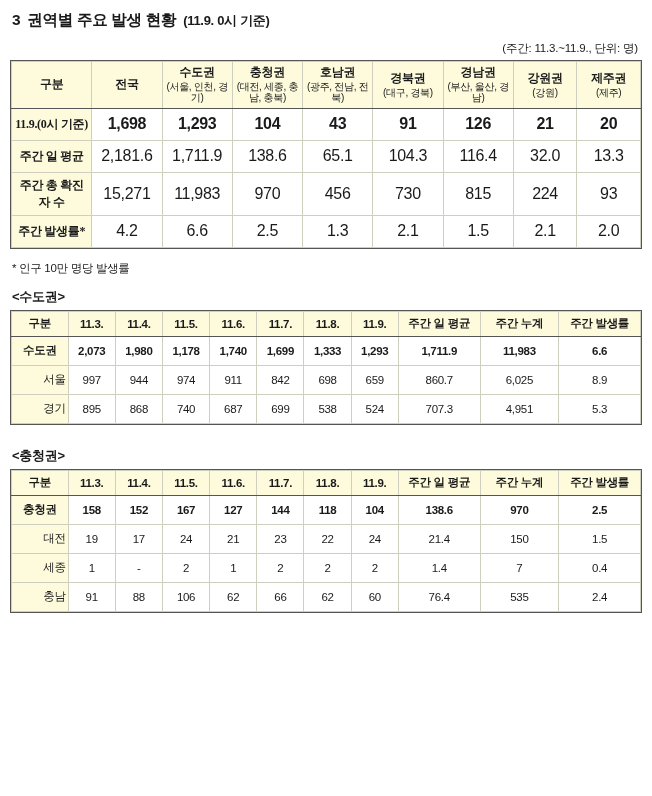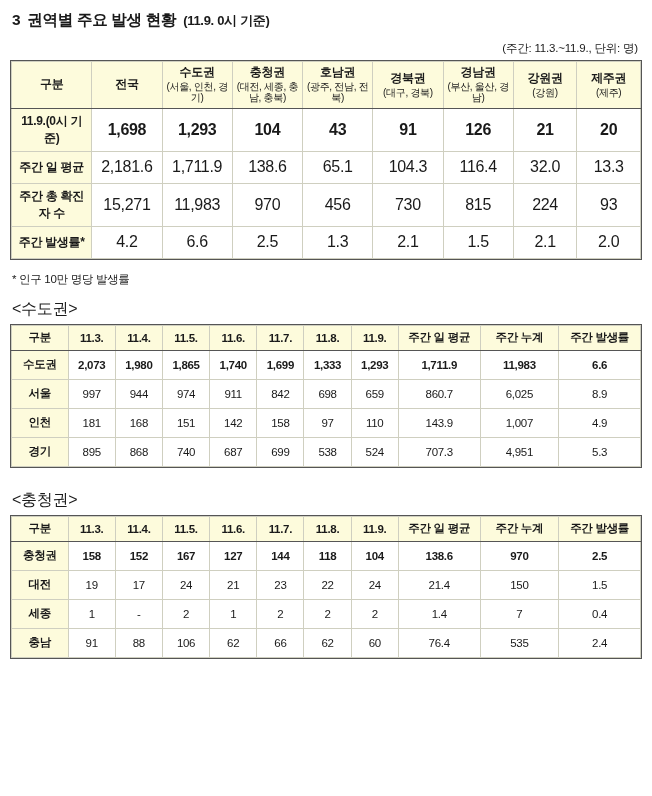--- a/index.html
+++ b/index.html
@@ -58,44 +58,46 @@
   thead th {
     background: #fdfbdc;
     font-weight: bold;
     font-size: 11.5px;
   }
   .hdr-bottom { border-bottom: 1.5px solid #555; }
   .row-strong td { font-weight: bold; }
   .lbl {
     background: #fdfbdc;
     font-weight: bold;
+    font-family: Liberation Serif, serif;
   }
   .lbl-plain {
     background: #fdfbdc;
-    font-weight: bold;
+    font-weight: normal;
+    text-align: right;
   }
 
   
   #t1 { font-size: 11.5px; }
   #t1 thead th { height: 24px; }
   #t1 .reg-name { font-size: 12px; font-weight: bold; display:block; line-height: 1.15; }
   #t1 .reg-sub { font-size: 10px; font-weight: normal; display:block; line-height: 1.15; padding-top: 1px; }
   #t1 tbody td { height: 32px; font-size: 16px; }
   #t1 tbody td.lbl { font-size: 12px; }
   #t1 .firstrow td { font-weight: bold; }
 
   .footnote {
     font-size: 11.5px;
     margin: 12px 0 8px 2px;
     letter-spacing: -0.3px;
   }
 
   .section-label {
-    font-size: 16px;
-    font-weight: normal;
+    font-size: 13px;
+    font-weight: bold;
     margin: 12px 0 4px 2px;
     letter-spacing: -0.3px;
   }
 
   #t2 tbody td, #t3 tbody td { height: 29px; font-size: 11.5px; }
   #t2 thead th, #t3 thead th { height: 25px; }
   #t2 .row-strong td, #t3 .row-strong td { font-weight: bold; }
   .gap { height: 10px; }
 </style>
 </head>
@@ -219,54 +221,41 @@
           <th class="hdr-bottom" style="width:13%">주간 일 평균</th>
           <th class="hdr-bottom" style="width:12.5%">주간 누계</th>
           <th class="hdr-bottom" style="width:13%">주간 발생률</th>
         </tr>
       </thead>
       <tbody>
         <tr class="row-strong">
           <td class="lbl">수도권</td>
           <td>2,073</td>
           <td>1,980</td>
-          <td>1,865</td>
+          <td>1,178</td>
           <td>1,740</td>
           <td>1,699</td>
           <td>1,333</td>
           <td>1,293</td>
           <td>1,711.9</td>
           <td>11,983</td>
           <td>6.6</td>
         </tr>
         <tr>
           <td class="lbl-plain">서울</td>
           <td>997</td>
           <td>944</td>
           <td>974</td>
           <td>911</td>
           <td>842</td>
           <td>698</td>
           <td>659</td>
           <td>860.7</td>
           <td>6,025</td>
           <td>8.9</td>
-        </tr>
-        <tr>
-          <td class="lbl-plain">인천</td>
-          <td>181</td>
-          <td>168</td>
-          <td>151</td>
-          <td>142</td>
-          <td>158</td>
-          <td>97</td>
-          <td>110</td>
-          <td>143.9</td>
-          <td>1,007</td>
-          <td>4.9</td>
         </tr>
         <tr>
           <td class="lbl-plain">경기</td>
           <td>895</td>
           <td>868</td>
           <td>740</td>
           <td>687</td>
           <td>699</td>
           <td>538</td>
           <td>524</td>

